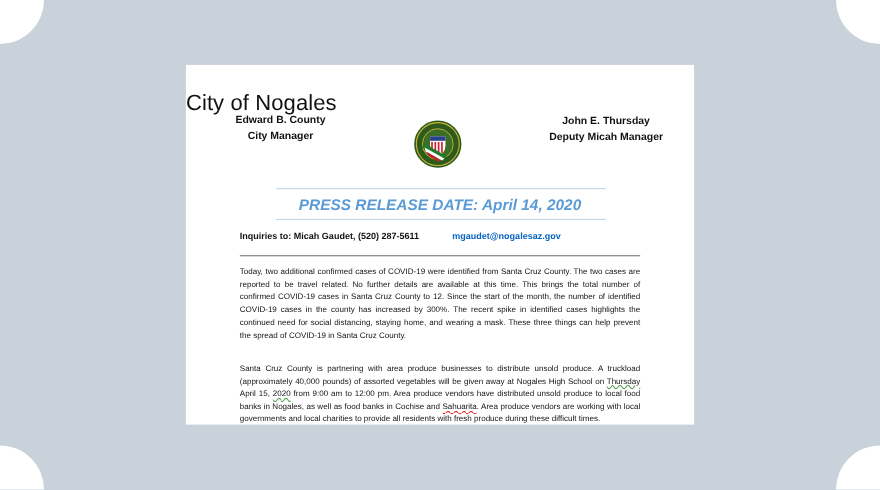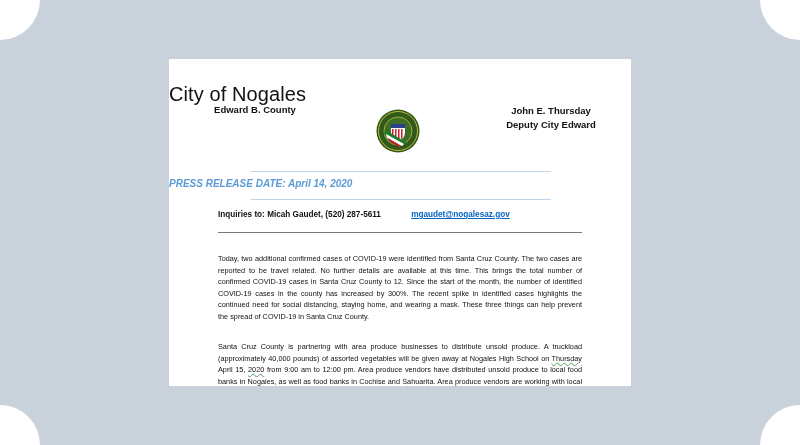--- a/index.html
+++ b/index.html
@@ -27,56 +27,57 @@
   }
   .officer.left { left: 30px; width: 112px; top: 44px; }
   .officer.right { left: 322px; width: 120px; top: 45px; }
 
   .seal { position: absolute; left: 207px; top: 50px; width: 44px; height: 44px; }
 
   .rule-blue { position: absolute; left: 82px; width: 300px; height: 1px; background: #bdd7ee; }
   .rule-blue.top { top: 112px; }
   .rule-blue.bottom { top: 140px; }
   .press-date {
-    position: absolute; left: 0; width: 100%; top: 119px; 
-    color: #5b9bd5; font-style: italic; font-weight: bold; font-size: 10px;
+    position: absolute; left: 0; width: 100%; top: 119px; text-align: center;
+    color: #5b9bd5; font-style: italic; font-weight: bold; font-size: 14px;
   }
   .inquiries {
     position: absolute; left: 49px; top: 151px; font-size: 8.2px; font-weight: bold; white-space: nowrap;
   }
-  .inquiries a { color: #0563c1; text-decoration: underline; font-weight: bold; padding-left: 28px; }
+  .inquiries a { color: #0563c1; font-weight: bold; padding-left: 28px; }
   .rule-dark { position: absolute; left: 49px; width: 364px; top: 173px; height: 1px; background: #777; }
 
   .para {
     position: absolute; left: 49px; width: 364px; font-size: 7.3px; line-height: 11.5px;
-    text-align: justify; color: #111; margin-top: 12px;
+    text-align: justify; color: #111;
   }
   .para.p1 { top: 182px; }
   .para.p2 { top: 270px; }
   .green-squiggle { text-decoration: underline wavy #5aa05a; text-decoration-thickness: 1px; }
   .red-squiggle { text-decoration: underline wavy #d33; text-decoration-thickness: 1px; }
 </style>
 </head>
 <body>
 
 <div class="corner tl"></div>
 <div class="corner tr"></div>
 <div class="corner bl"></div>
 <div class="corner br"></div>
 
 <div class="page">
   <div class="title">City of Nogales</div>
 
   <div class="officer left">
     <div>Edward B. County</div>
+    <div>City Manager</div>
   </div>
 
   <div class="officer right">
     <div>John E. Thursday</div>
-    <div>Deputy City Edward</div>
+    <div>Deputy Micah Manager</div>
   </div>
 
   <svg class="seal" viewBox="0 0 44 44">
     <circle cx="22" cy="22" r="21.5" fill="#2e5a1c"></circle>
     <circle cx="22" cy="22" r="19.5" fill="none" stroke="#c9b53a" stroke-width="1"></circle>
     <circle cx="22" cy="22" r="14" fill="#3d6e26" stroke="#c9b53a" stroke-width="0.8"></circle>
     <path d="M15 15 L29 15 L29 23 Q29 30 22 33 Q15 30 15 23 Z" fill="#ffffff"></path>
     <rect x="15" y="15" width="14" height="4" fill="#2b3f8f"></rect>
     <rect x="16" y="20" width="1.5" height="9" fill="#c8202a"></rect>
     <rect x="19" y="20" width="1.5" height="11" fill="#c8202a"></rect>

